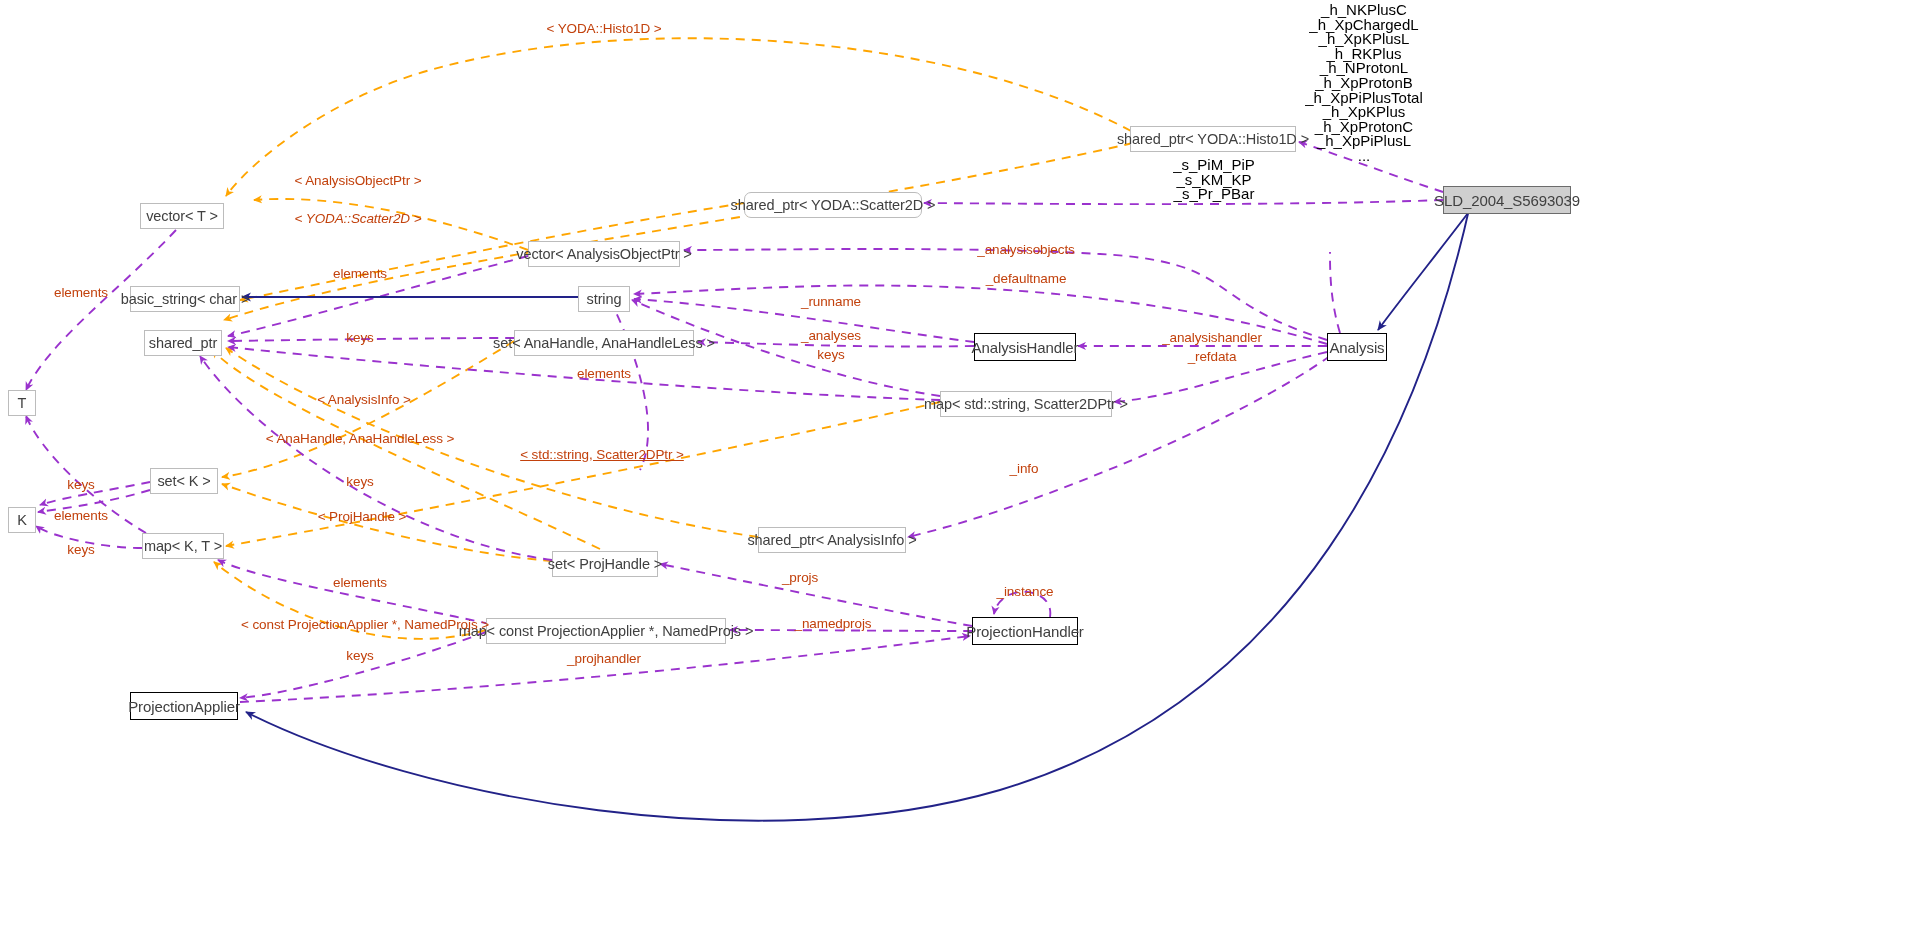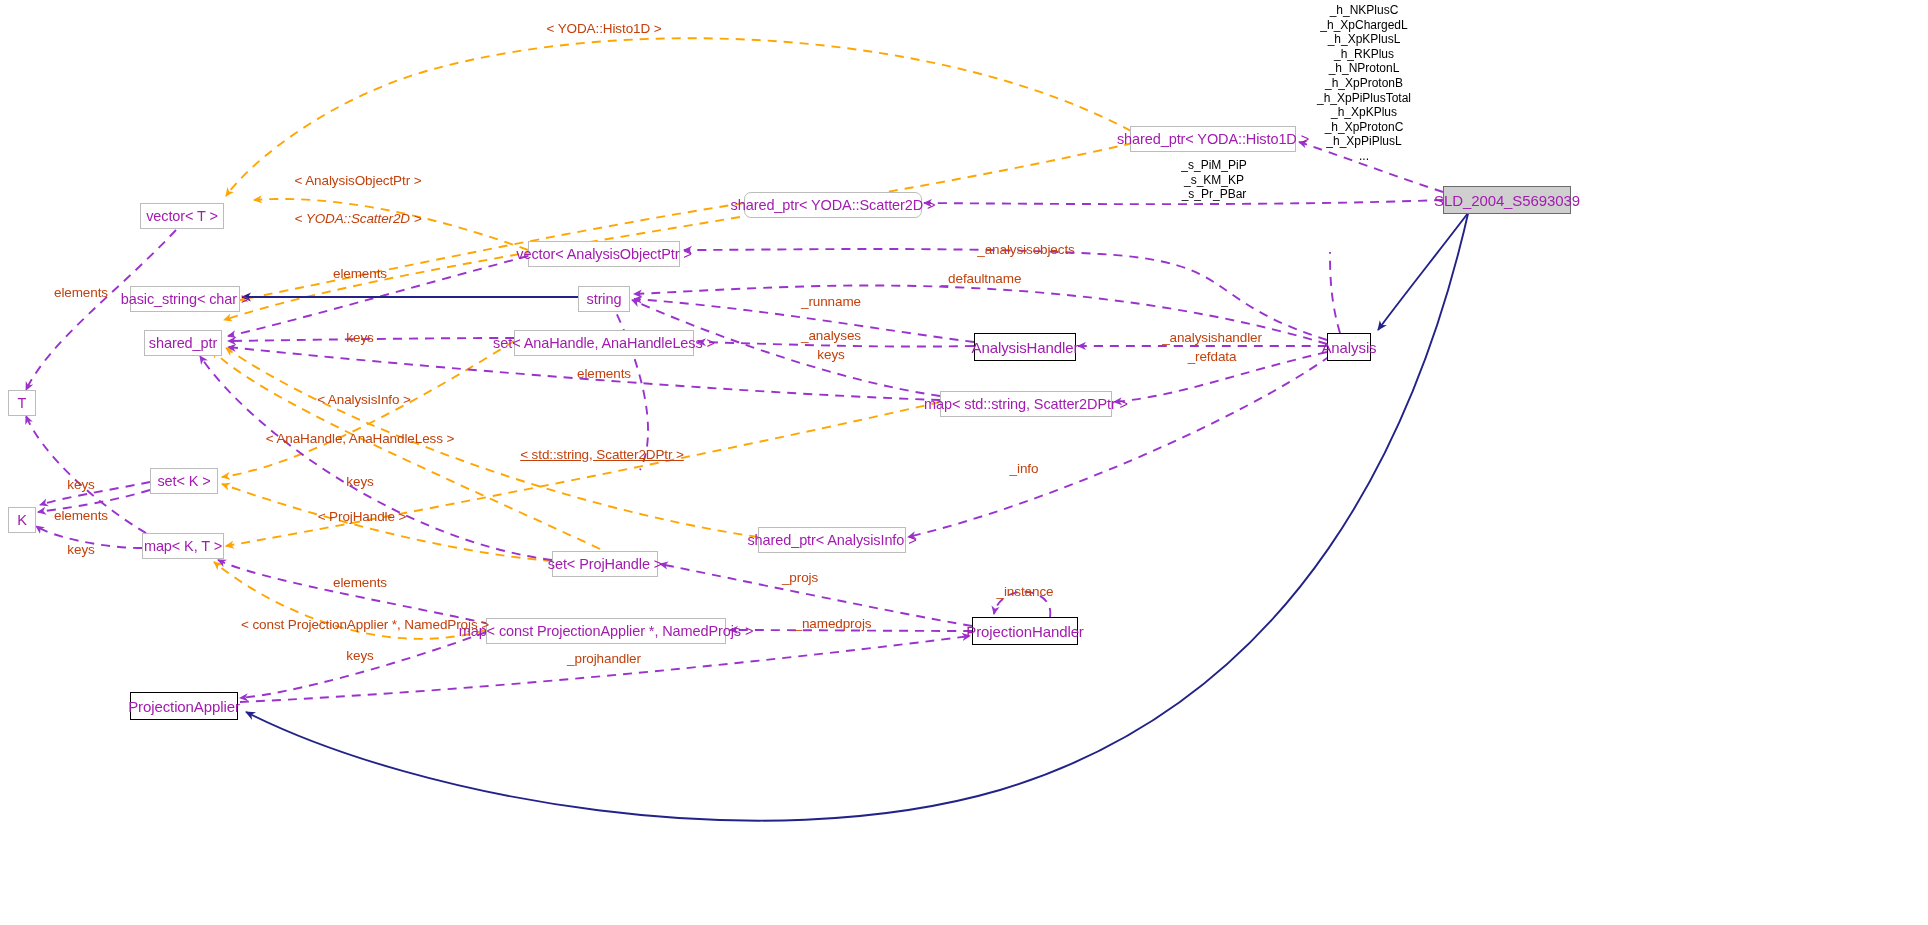--- a/index.html
+++ b/index.html
@@ -2,30 +2,30 @@
 <html><head>
 <meta charset="utf-8">
 <style>
   html,body{margin:0;padding:0;background:#ffffff;}
   body{font-family:"Liberation Sans",sans-serif;}
   #canvas{position:relative;width:1928px;height:925px;background:#fff;overflow:hidden;}
   #wires{position:absolute;left:0;top:0;width:1928px;height:925px;pointer-events:none;}
 
   .node{position:absolute;box-sizing:border-box;display:flex;align-items:center;
         justify-content:center;white-space:nowrap;background:#ffffff;
-        font-size:14.5px;color:#a21caf;letter-spacing:-0.1px;text-align:right;}
+        font-size:14.5px;color:#404040;letter-spacing:-0.1px;text-align:right;}
   .node.tmpl{border:1px solid #bcbcbc;height:26px;}
   .node.cls{border:1.6px solid #000;height:28px;font-size:15px;}
   .node.cur{border:1.6px solid #6b6b6b;height:28px;background:#cfcfcf;font-size:15px;}
 
   .edgelabel{position:absolute;font-size:13.5px;color:#c2410c;white-space:nowrap;
              letter-spacing:-0.1px;}
   .edgelabel.c{transform:translateX(-50%);}
 
-  .fieldlist{position:absolute;font-size:12px;color:#000;text-align:center;
+  .fieldlist{position:absolute;font-size:15px;color:#000;text-align:center;
              line-height:14.6px;white-space:nowrap;transform:translateX(-50%);}
   .fieldlist div{display:block;}
 </style>
 </head>
 <body>
 
 <div id="canvas">
 
   <svg id="wires" viewBox="0 0 1928 925" width="1928" height="925">
     <defs>
@@ -174,21 +174,21 @@
   </div>
   <div class="node cls" style="left:972px;top:617px;width:106px;">
     <span>ProjectionHandler</span>
   </div>
   <div class="node tmpl" style="left:940px;top:391px;width:172px;">
     <span>map&lt; std::string, Scatter2DPtr &gt;</span>
   </div>
   <div class="node tmpl" style="left:1130px;top:126px;width:166px;">
     <span>shared_ptr&lt; YODA::Histo1D &gt;</span>
   </div>
-  <div class="node cls" style="left:1327px;top:333px;width:44px;">
+  <div class="node cls" style="left:1327px;top:333px;width:60px;">
     <span>Analysis</span>
   </div>
   <div class="node cur" style="left:1443px;top:186px;width:128px;">
     <span>SLD_2004_S5693039</span>
   </div>
 
   <div class="edgelabel c" style="left:604px;top:21px;">&lt; YODA::Histo1D &gt;</div>
   <div class="edgelabel c" style="left:358px;top:173px;">&lt; AnalysisObjectPtr &gt;</div>
   <div class="edgelabel c" style="left:358px;top:211px;font-style:italic;">&lt; YODA::Scatter2D &gt;</div>
   <div class="edgelabel c" style="left:360px;top:266px;">elements</div>
@@ -200,21 +200,21 @@
   <div class="edgelabel c" style="left:602px;top:447px;text-decoration:underline;">&lt; std::string, Scatter2DPtr &gt;</div>
   <div class="edgelabel c" style="left:81px;top:477px;">keys</div>
   <div class="edgelabel c" style="left:360px;top:474px;">keys</div>
   <div class="edgelabel c" style="left:81px;top:508px;">elements</div>
   <div class="edgelabel c" style="left:362px;top:509px;">&lt; ProjHandle &gt;</div>
   <div class="edgelabel c" style="left:81px;top:542px;">keys</div>
   <div class="edgelabel c" style="left:360px;top:575px;">elements</div>
   <div class="edgelabel c" style="left:365px;top:617px;">&lt; const ProjectionApplier *, NamedProjs &gt;</div>
   <div class="edgelabel c" style="left:360px;top:648px;">keys</div>
   <div class="edgelabel c" style="left:1026px;top:242px;">_analysisobjects</div>
-  <div class="edgelabel c" style="left:981px;top:271px;">_defaultname</div>
+  <div class="edgelabel c" style="left:1026px;top:271px;">_defaultname</div>
   <div class="edgelabel c" style="left:831px;top:294px;">_runname</div>
   <div class="edgelabel c" style="left:831px;top:328px;">_analyses</div>
   <div class="edgelabel c" style="left:831px;top:347px;">keys</div>
   <div class="edgelabel c" style="left:1212px;top:330px;">_analysishandler</div>
   <div class="edgelabel c" style="left:1212px;top:349px;">_refdata</div>
   <div class="edgelabel c" style="left:1024px;top:461px;">_info</div>
   <div class="edgelabel c" style="left:800px;top:570px;">_projs</div>
   <div class="edgelabel c" style="left:1025px;top:584px;">_instance</div>
   <div class="edgelabel c" style="left:833px;top:616px;">_namedprojs</div>
   <div class="edgelabel c" style="left:604px;top:651px;">_projhandler</div>

